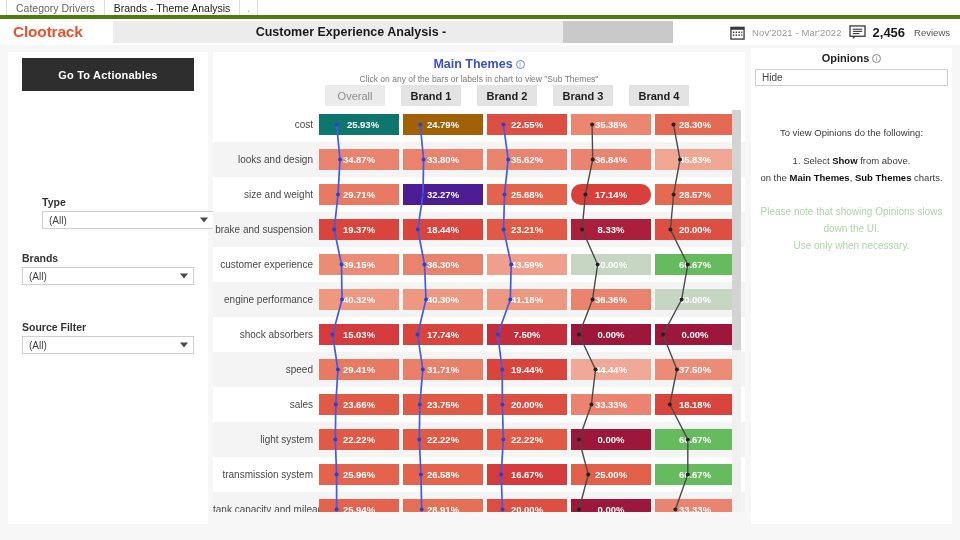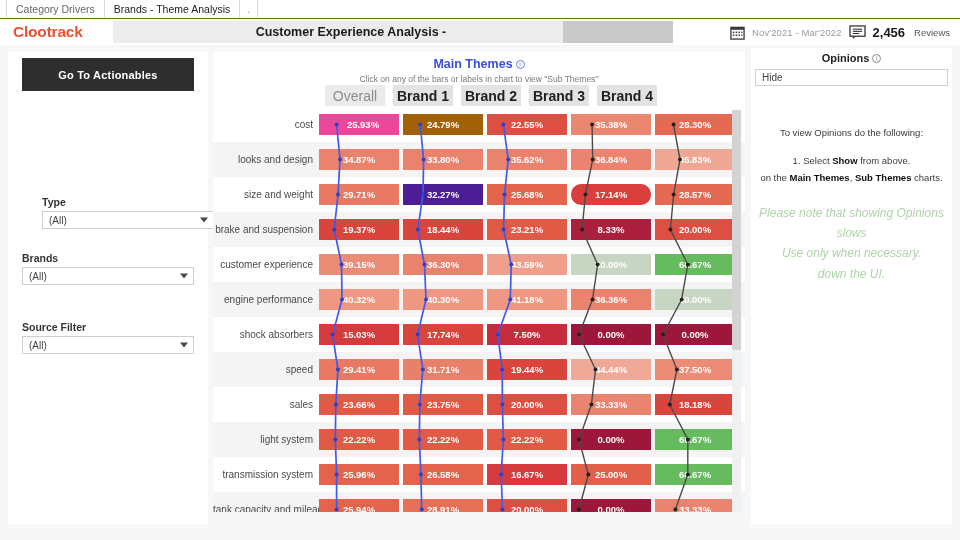--- a/index.html
+++ b/index.html
@@ -7,21 +7,21 @@
     width: 960px; height: 540px;
     background: #ffffff;
     font-family: "Liberation Sans", sans-serif;
     overflow: hidden;
   }
   #app { position: relative; width: 960px; height: 540px; background: #f7f7f7; }
 
   
   .tabstrip {
     position: absolute; left: 0; top: 0; width: 960px; height: 19px;
-    background: #ffffff; border-bottom: 1px solid #4d7c0f;
+    background: #ffffff; border-bottom: 4px solid #4d7c0f;
     display: flex; align-items: stretch; padding-left: 6px;
   }
   .wbtab {
     display: flex; align-items: center;
     padding: 0 9px; font-size: 10.5px; color: #666;
     border-right: 1px solid #dcdcdc; white-space: nowrap;
   }
   .wbtab:first-child { border-left: 1px solid #dcdcdc; }
   .wbtab.active { color: #222; }
   .wbtab.mini { padding: 0 7px; color: #999; }
@@ -114,23 +114,23 @@
   }
   .chart-sub {
     text-align: center; font-size: 8.5px; color: #7a7a7a; margin-top: 3px;
   }
   .colhdr-row {
     position: absolute; left: 0; top: 33px; width: 532px; height: 21px;
     display: flex; align-items: stretch;
   }
   .colhdr-spacer { width: 112px; }
   .colhdr {
-    width: 60px; margin-right: 8px; background: #e3e3e3;
+    width: 60px; margin-right: 16px; background: #e3e3e3;
     display: flex; align-items: center; justify-content: center;
-    font-size: 14px; font-weight: bold; color: #1e1e1e; cursor: pointer;
+    font-size: 11px; font-weight: bold; color: #1e1e1e; cursor: pointer;
   }
   .colhdr.overall { background: #ebebeb; color: #8d8d8d; font-weight: normal; }
 
   .rows-clip {
     position: absolute; left: 0; top: 55px; width: 532px; height: 405px;
     overflow: hidden;
   }
   .row {
     position: relative; height: 35px; display: flex; align-items: center;
   }
@@ -172,22 +172,21 @@
   .op-select {
     position: relative; margin: 5px 4px 0 4px; height: 17px;
     border: 1px solid #cfcfcf; background: #ffffff;
     display: flex; align-items: center; cursor: pointer;
   }
   .op-select span.val { font-size: 10px; color: #444; margin-left: 6px; }
   .op-body { margin-top: 38px; text-align: center; padding: 0 8px; }
   .op-line { font-size: 9.5px; color: #3a3a3a; line-height: 1.85; }
   .op-line b { font-weight: bold; color: #111; }
   .op-note {
-    margin-top: 16px; font-size: 12px; color: #aed3a8; line-height: 1.7;
-    font-style: italic;
+    margin-top: 16px; font-size: 10px; color: #aed3a8; line-height: 1.7;
   }
 </style>
 </head>
 <body>
 
 <div id="app">
 
   <div class="tabstrip">
     <div class="wbtab">Category Drivers</div>
     <div class="wbtab active">Brands - Theme Analysis</div>
@@ -277,21 +276,21 @@
         <div class="colhdr">Brand 2</div>
         <div class="colhdr">Brand 3</div>
         <div class="colhdr">Brand 4</div>
       </div>
 
     <div class="rows-clip">
       <div id="rows-host">
           <div class="row">
             <div class="rowlabel">cost</div>
             <div class="cells">
-              <div class="cell" style="background: #ec4899; padding-left: 8px;">25.93%</div>
+              <div class="cell" style="background: #0f766e; padding-left: 8px;">25.93%</div>
               <div class="cell" style="background: #a16207;">24.79%</div>
               <div class="cell" style="background: rgb(221, 79, 67);">22.55%</div>
               <div class="cell" style="background: rgb(235, 135, 113);">35.38%</div>
               <div class="cell" style="background: rgb(228, 106, 83);">28.30%</div>
             </div>
           </div>
           <div class="row alt">
             <div class="rowlabel">looks and design</div>
             <div class="cells">
               <div class="cell" style="background: rgb(234, 131, 110);">34.87%</div>
@@ -487,19 +486,19 @@
     <div class="op-body">
       <div class="op-line" style="margin-bottom:10px;">To view Opinions do the following:</div>
       <div class="op-line">
         <span>1. Select </span><b>Show</b><span> from above.</span>
       </div>
       <div class="op-line">
         <span>on the </span><b>Main Themes</b><span>, </span><b>Sub Themes</b><span> charts.</span>
       </div>
       <div class="op-note">
         <div>Please note that showing Opinions slows</div>
+        <div>down the UI.</div>
         <div>Use only when necessary.</div>
-        <div>down the UI.</div>
       </div>
     </div>
   </div>
 
 </div>
 
 </body></html>

